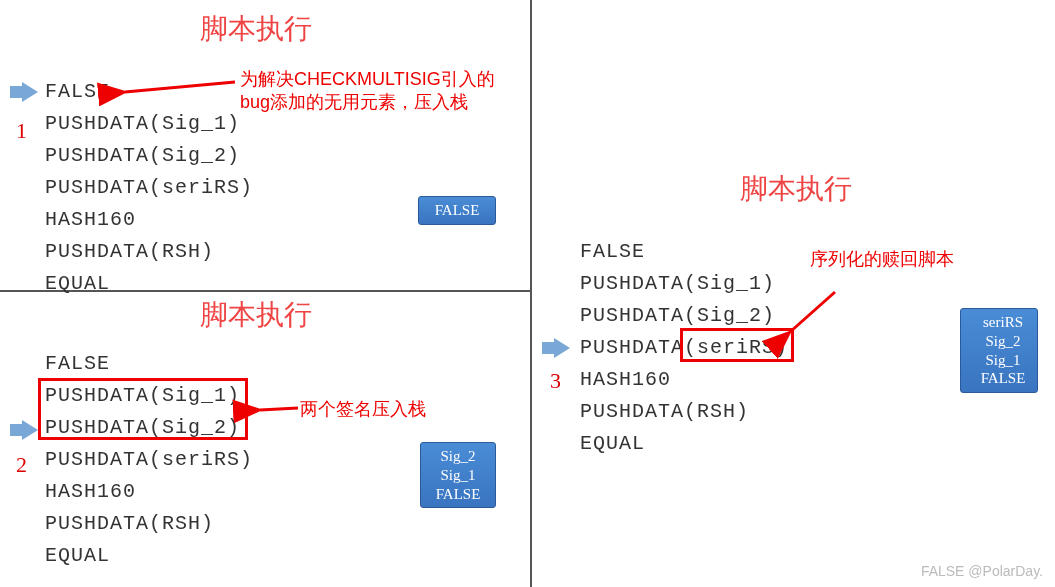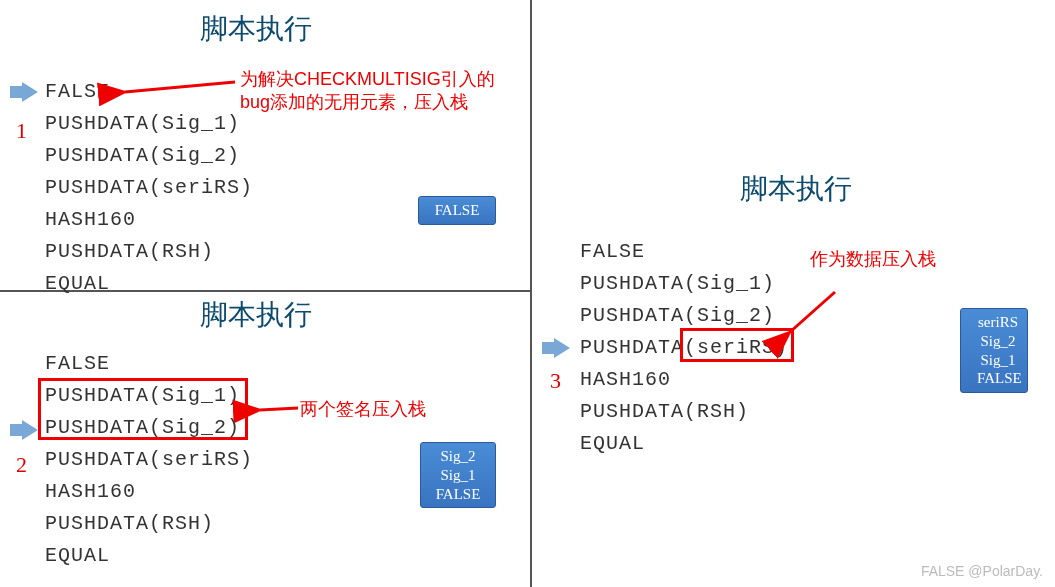--- a/index.html
+++ b/index.html
@@ -1,18 +1,18 @@
 <!DOCTYPE html>
 <html><head>
 <meta charset="utf-8">
 <style>
   * { box-sizing: border-box; margin: 0; padding: 0; }
   body { font-family: "Courier New", monospace; background: #fff; width: 1055px; height: 587px; position: relative; }
   .page { position: relative; width: 1055px; height: 587px; }
-  .title { font-family: "KaiTi", "STKaiti", serif; font-size: 28px; font-weight: 400; color: #0c4a6e; position: absolute; }
+  .title { font-family: "KaiTi", "STKaiti", serif; font-size: 28px; font-weight: 400; color: #ef4444; position: absolute; }
   .script-line { font-family: "Courier New", monospace; font-size: 20px; color: #333; position: absolute; white-space: pre; letter-spacing: 1px; }
   .num { font-family: "Times New Roman", serif; font-size: 22px; color: #d00; position: absolute; }
   .annot { font-family: "SimSun", "Microsoft YaHei", sans-serif; font-size: 18px; color: #e00; position: absolute; line-height: 1.3; }
   .stack-box { position: absolute; background: linear-gradient(#4a8cd6, #3974c0); border: 1px solid #2a5a9a; border-radius: 3px; color: #fff; font-family: "Times New Roman", serif; font-size: 15px; text-align: center; display: flex; flex-direction: column; justify-content: center; padding: 4px 8px; }
   .stack-box .row { line-height: 1.25; }
   .divider-v { position: absolute; border-left: 2px solid #555; }
   .divider-h { position: absolute; border-top: 2px solid #555; }
   .redbox { position: absolute; border: 3px solid #e00; }
   .pointer { position: absolute; display: flex; align-items: center; }
   .pointer .triangle { width: 0; height: 0; border-top: 10px solid transparent; border-bottom: 10px solid transparent; border-left: 16px solid #7aa8d6; }
@@ -114,34 +114,34 @@
 
   <div class="pointer" style="left:542px; top:338px;">
     <div class="tail"></div>
       <div class="triangle"></div>
   </div>
   <div class="num" style="left:550px; top:368px;">3</div>
 
   <div class="redbox" style="left:680px; top:328px; width:114px; height:34px;"></div>
 
   <div class="annot" style="left:810px; top:248px;">
-    <span>作为数据压入栈</span><br>
+    <span>序列化的赎回脚本</span><br>
   </div>
   <div class="arrow-red" style="left:780px; top:290px; width:60px; height:50px;">
     <svg width="60" height="50">
         <defs>
           <marker id="ah3" markerWidth="10" markerHeight="8" refX="1" refY="4" orient="auto">
             <polygon points="10 0, 0 4, 10 8" fill="#e00"></polygon>
           </marker>
         </defs>
         <line x1="55" y1="2" x2="10" y2="42" stroke="#e00" stroke-width="3" marker-end="url(#ah3)"></line>
       </svg>
   </div>
 
-  <div class="stack-box" style="left:960px; top:308px; width:68px;padding-left:16px;">
+  <div class="stack-box" style="left:960px; top:308px; width:78px;padding-left:16px;">
     <div class="row">seriRS</div>
     <div class="row">Sig_2</div>
     <div class="row">Sig_1</div>
     <div class="row">FALSE</div>
   </div>
 
   <div class="watermark" style="right:12px; bottom:8px;">FALSE @PolarDay.</div>
 
 </div>
 

